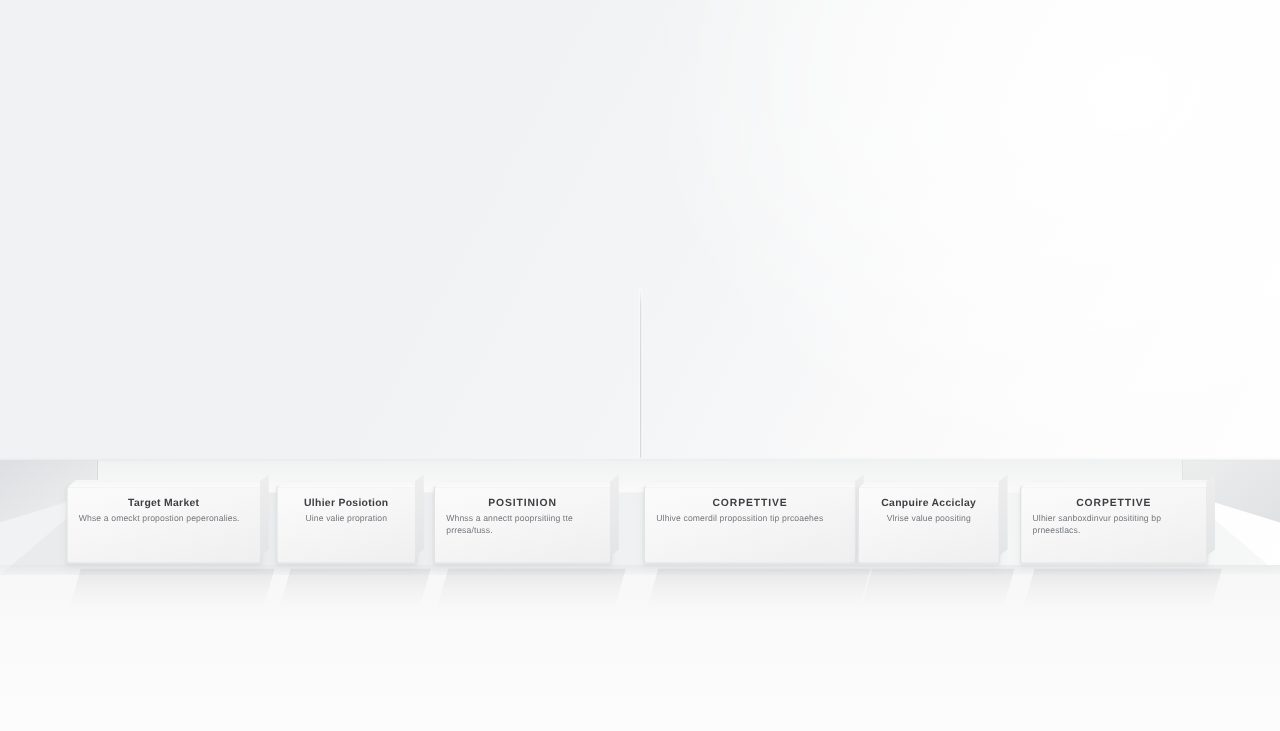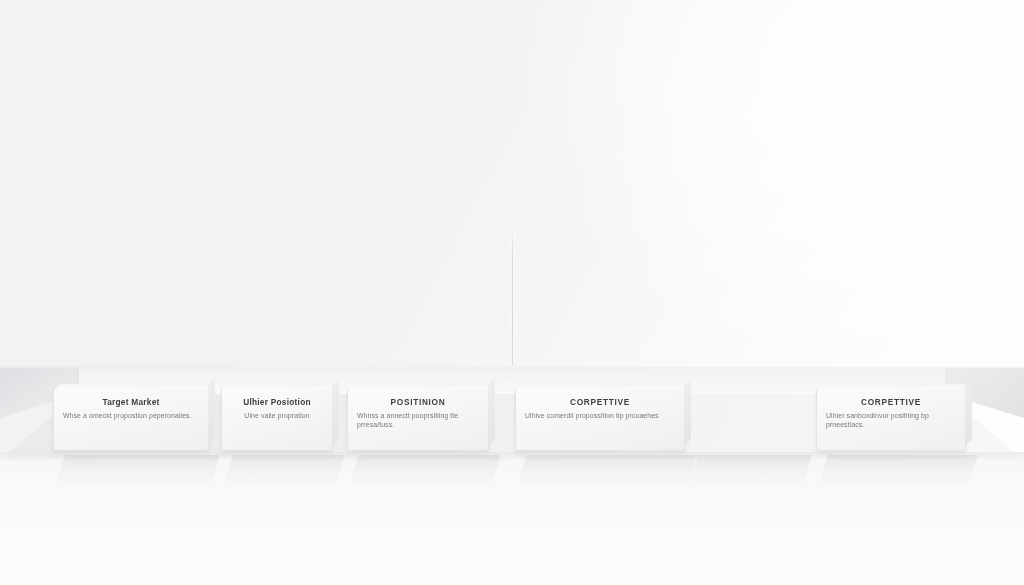--- a/index.html
+++ b/index.html
@@ -266,20 +266,26 @@
       <div class="card-body">Whnss a annectt pooprsitiing tte prresa/tuss.</div>
     </div>
 
     <div class="card" id="card-3">
       <div class="topface"></div>
       <div class="side"></div>
       <div class="card-title caps">CORPETTIVE</div>
       <div class="card-body">Ulhive comerdil propossition tip prcoaehes</div>
     </div>
 
+    <div class="card" id="card-4">
+      <div class="topface"></div>
+      <div class="side"></div>
+      <div class="card-title">Canpuire Acciclay</div>
+      <div class="card-body">Vlrise value poositing</div>
+    </div>
 
     <div class="card" id="card-5">
       <div class="topface"></div>
       <div class="side"></div>
       <div class="card-title caps">CORPETTIVE</div>
       <div class="card-body">Ulhier sanboxdinvur posititing bp prneestlacs.</div>
     </div>
 
   </div>
 </div>

